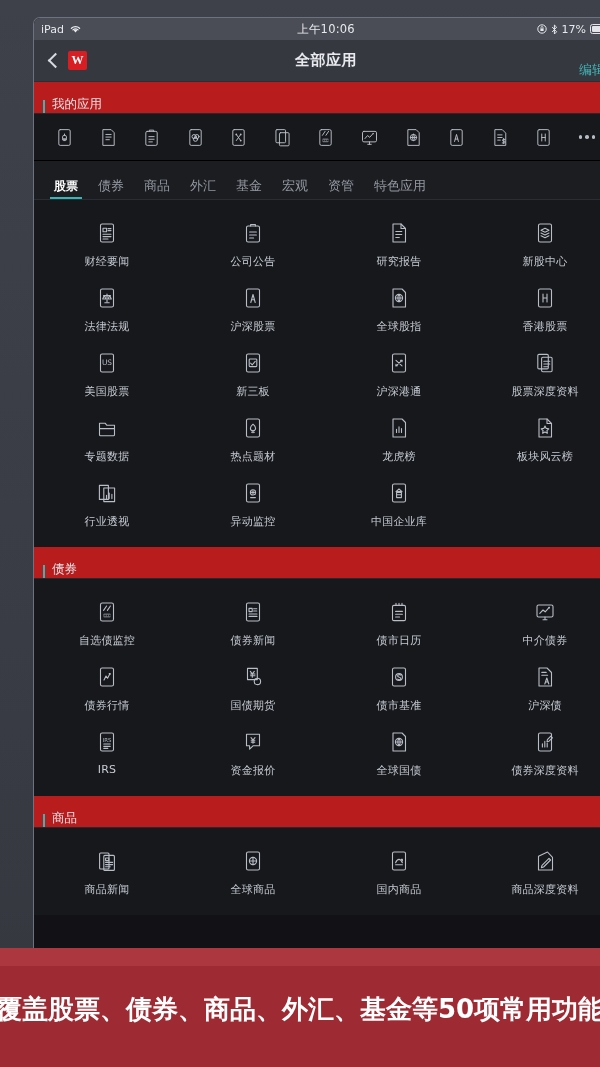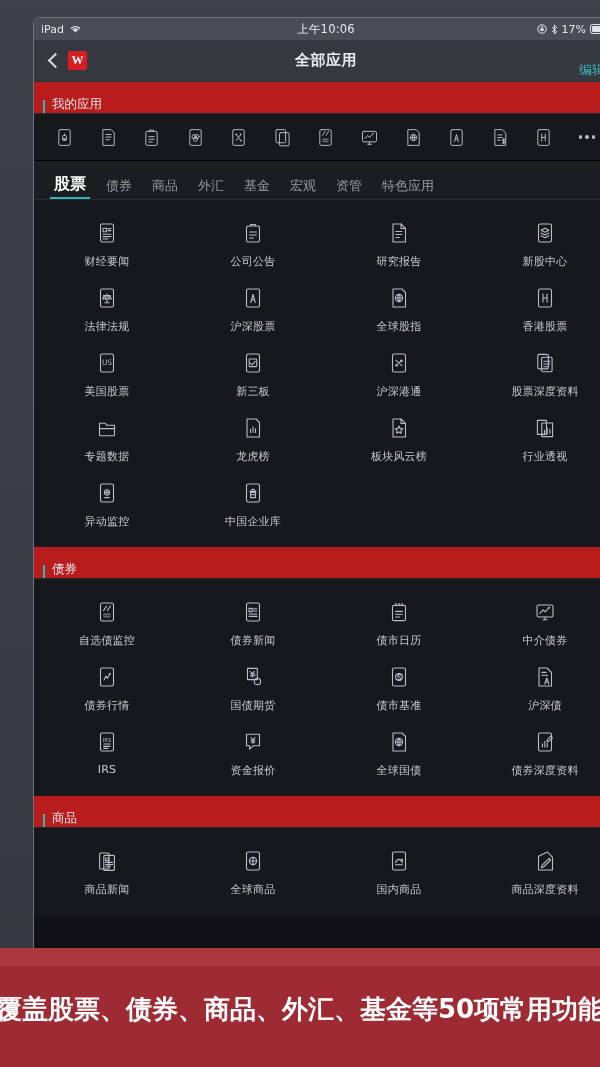--- a/index.html
+++ b/index.html
@@ -75,21 +75,21 @@
   .dots i{width:3.5px;height:3.5px;border-radius:50%;background:#b6bac2;display:block;}
   
   #tab-bar{
     height:38px;background:#1b1d21;display:flex;align-items:flex-end;
     padding:0 10px;border-bottom:1px solid #2a2d33;
   }
   .tab{
     padding:0 10px 7px 10px;color:#9498a1;font-size:13px;position:relative;
     line-height:1;
   }
-  .tab.active{color:#fff;font-weight:bold;font-size:16px;}
+  .tab.active{color:#fff;font-weight:bold;font-size:12px;}
   .tab.active:after{
     content:"";position:absolute;left:6px;right:6px;bottom:0;height:2px;background:#35b7b7;
   }
   
   .grid{
     display:grid;grid-template-columns:repeat(4,1fr);
     background:#16181c;padding:12px 0 10px 0;
   }
   .cell{
     display:flex;flex-direction:column;align-items:center;
@@ -423,20 +423,30 @@
               <svg width="24" height="24" viewBox="0 0 24 24">
                 <path class="ic" d="M4.5 7.2h5.6l1.6 2h7.8v9.6a1 1 0 0 1-1 1H5.5a1 1 0 0 1-1-1z"></path>
                 <path class="ic" d="M4.5 12.6h15"></path>
               </svg>
             </span>
             <span class="lbl">专题数据</span>
           </div>
           <div class="cell">
             <span class="glyph">
               <svg width="24" height="24" viewBox="0 0 24 24">
+                <rect class="ic" x="5.5" y="3" width="13" height="18" rx="1.6"></rect>
+                <path class="ic" d="M12 8.2c1.6 1.4 2.6 2.6 2.6 4a2.6 2.6 0 0 1-5.2 0c0-1.4 1-2.6 2.6-4z"></path>
+                <path class="ic" d="M12 14.4v2.4M10.6 16.2h2.8"></path>
+              </svg>
+            </span>
+            <span class="lbl">热点题材</span>
+          </div>
+          <div class="cell">
+            <span class="glyph">
+              <svg width="24" height="24" viewBox="0 0 24 24">
                 <path class="ic" d="M6 3h9l3.5 3.5V21H6z"></path>
                 <path class="ic" d="M9.5 16.5v-3.2M12 16.5v-5.6M14.5 16.5v-4"></path>
               </svg>
             </span>
             <span class="lbl">龙虎榜</span>
           </div>
           <div class="cell">
             <span class="glyph">
               <svg width="24" height="24" viewBox="0 0 24 24">
                 <path class="ic" d="M6 3h8l4.5 4.5V21H6z"></path>

